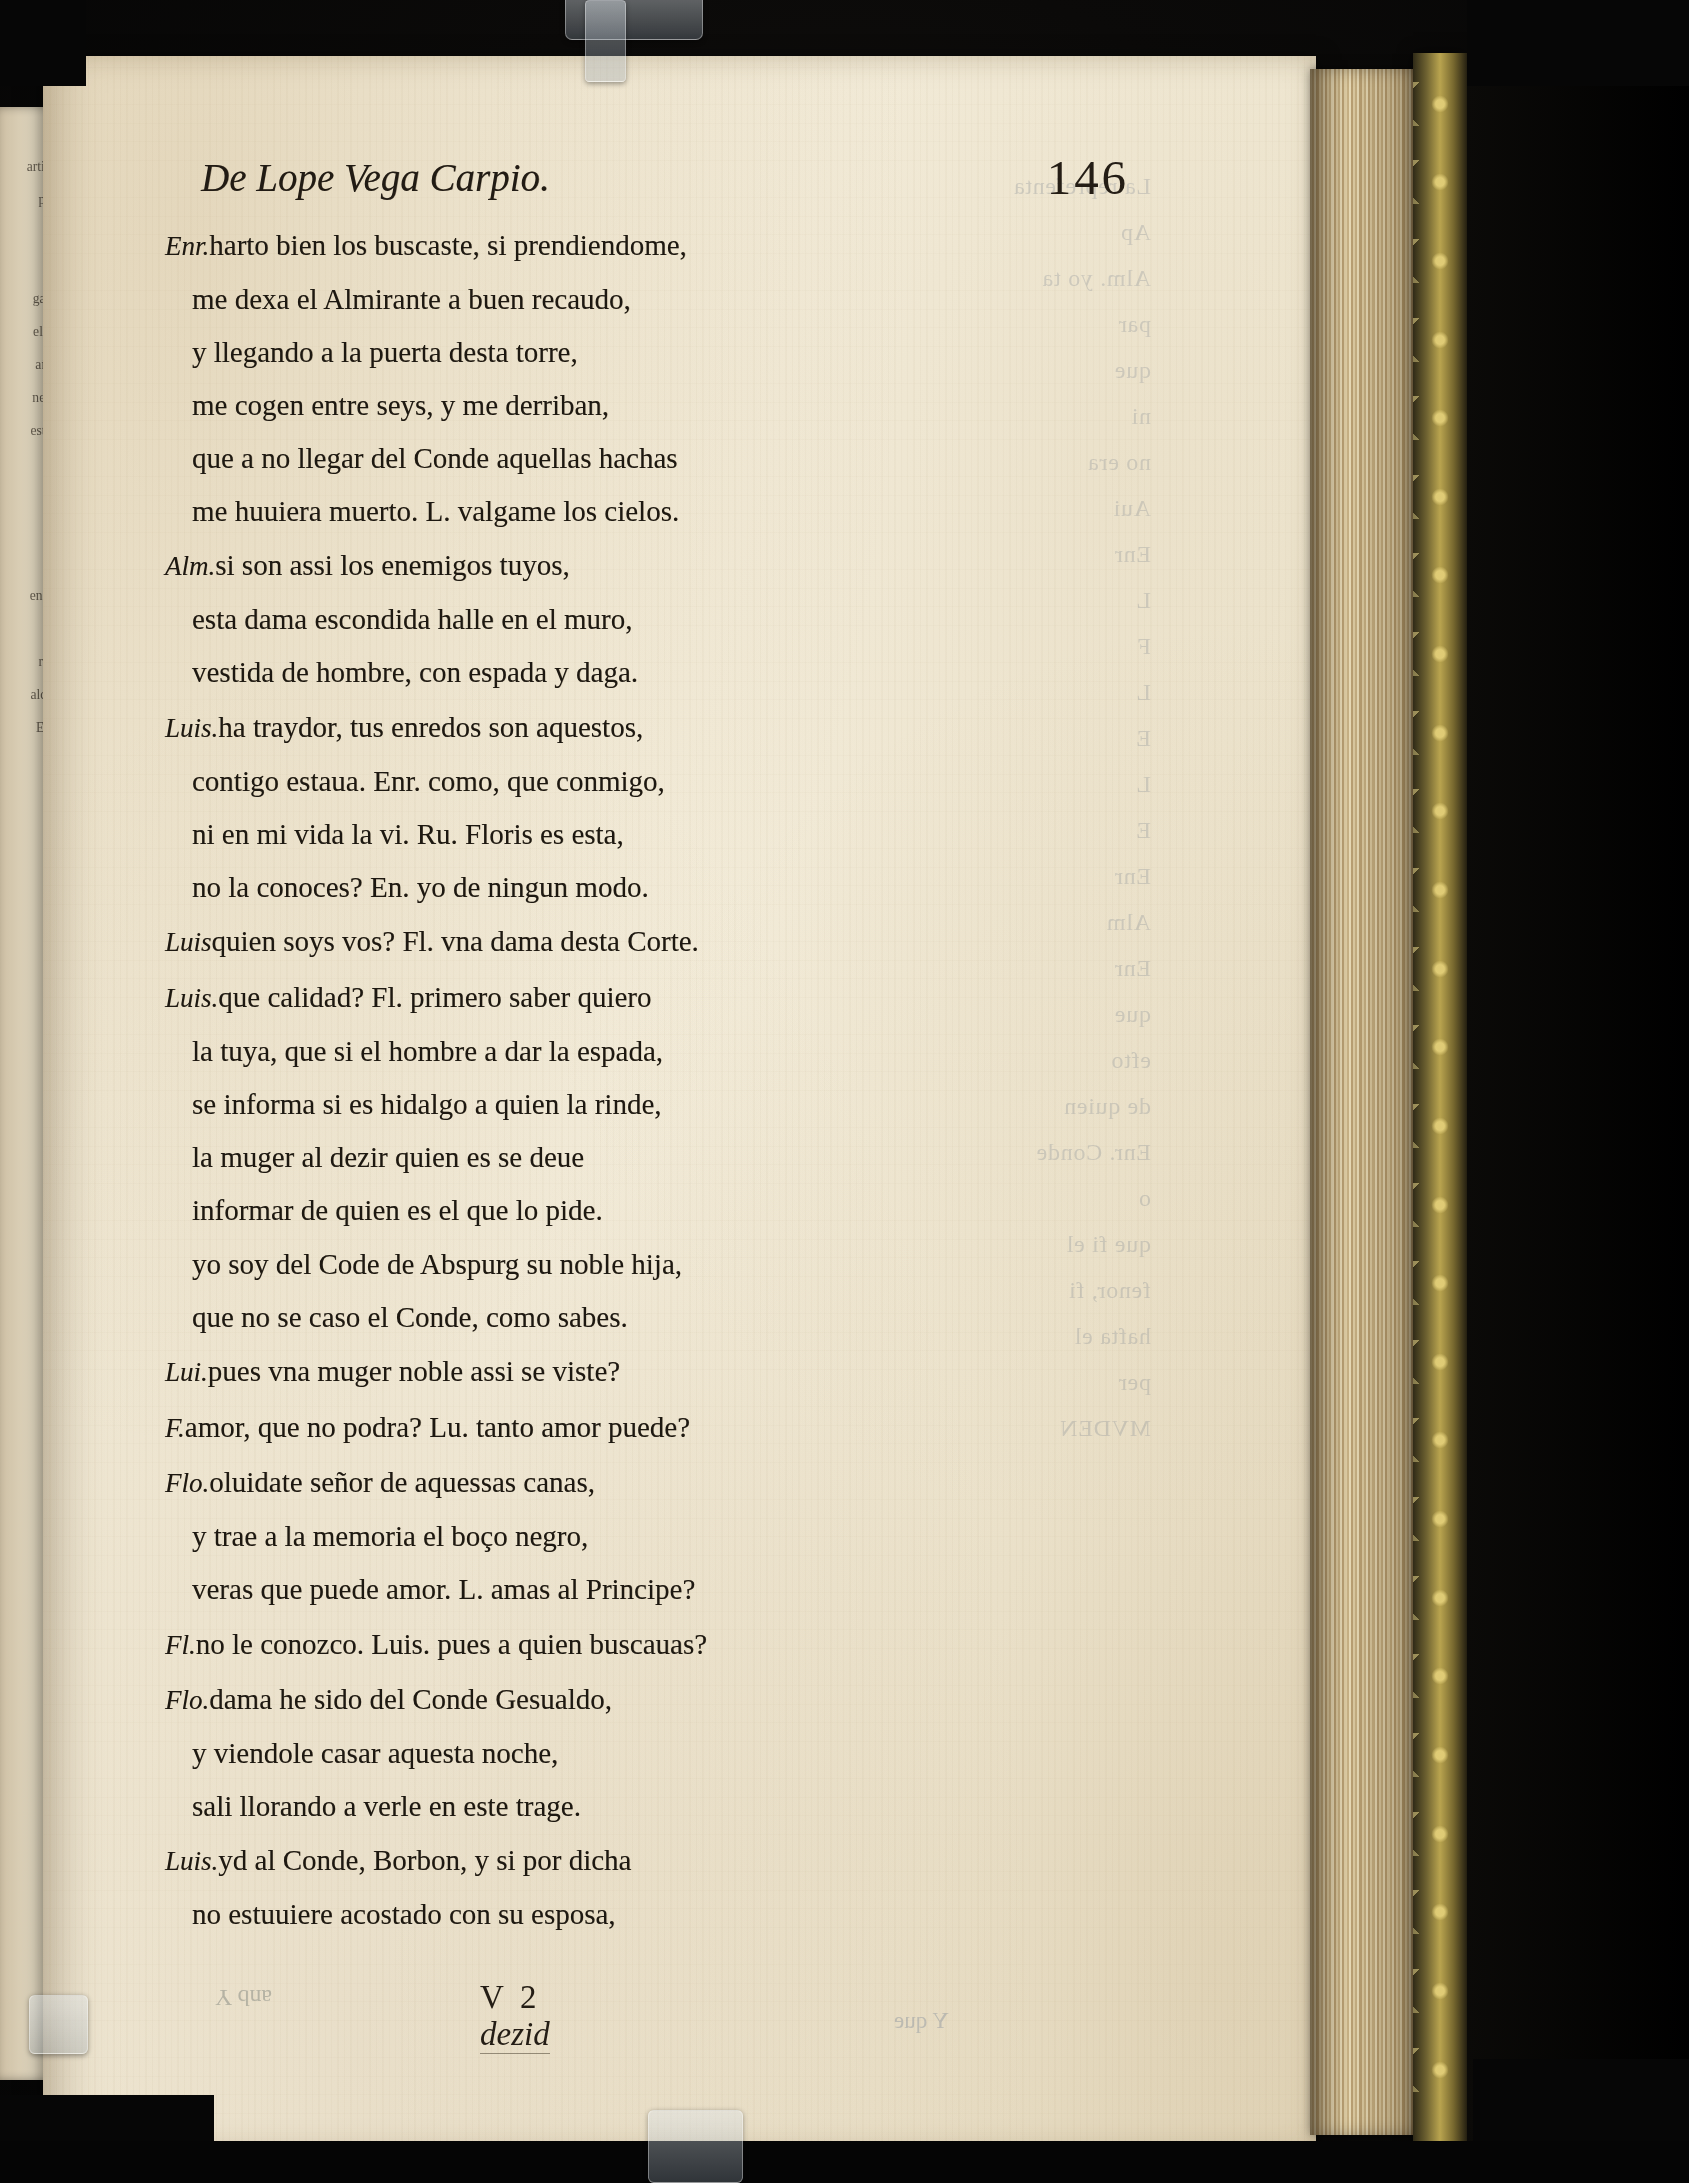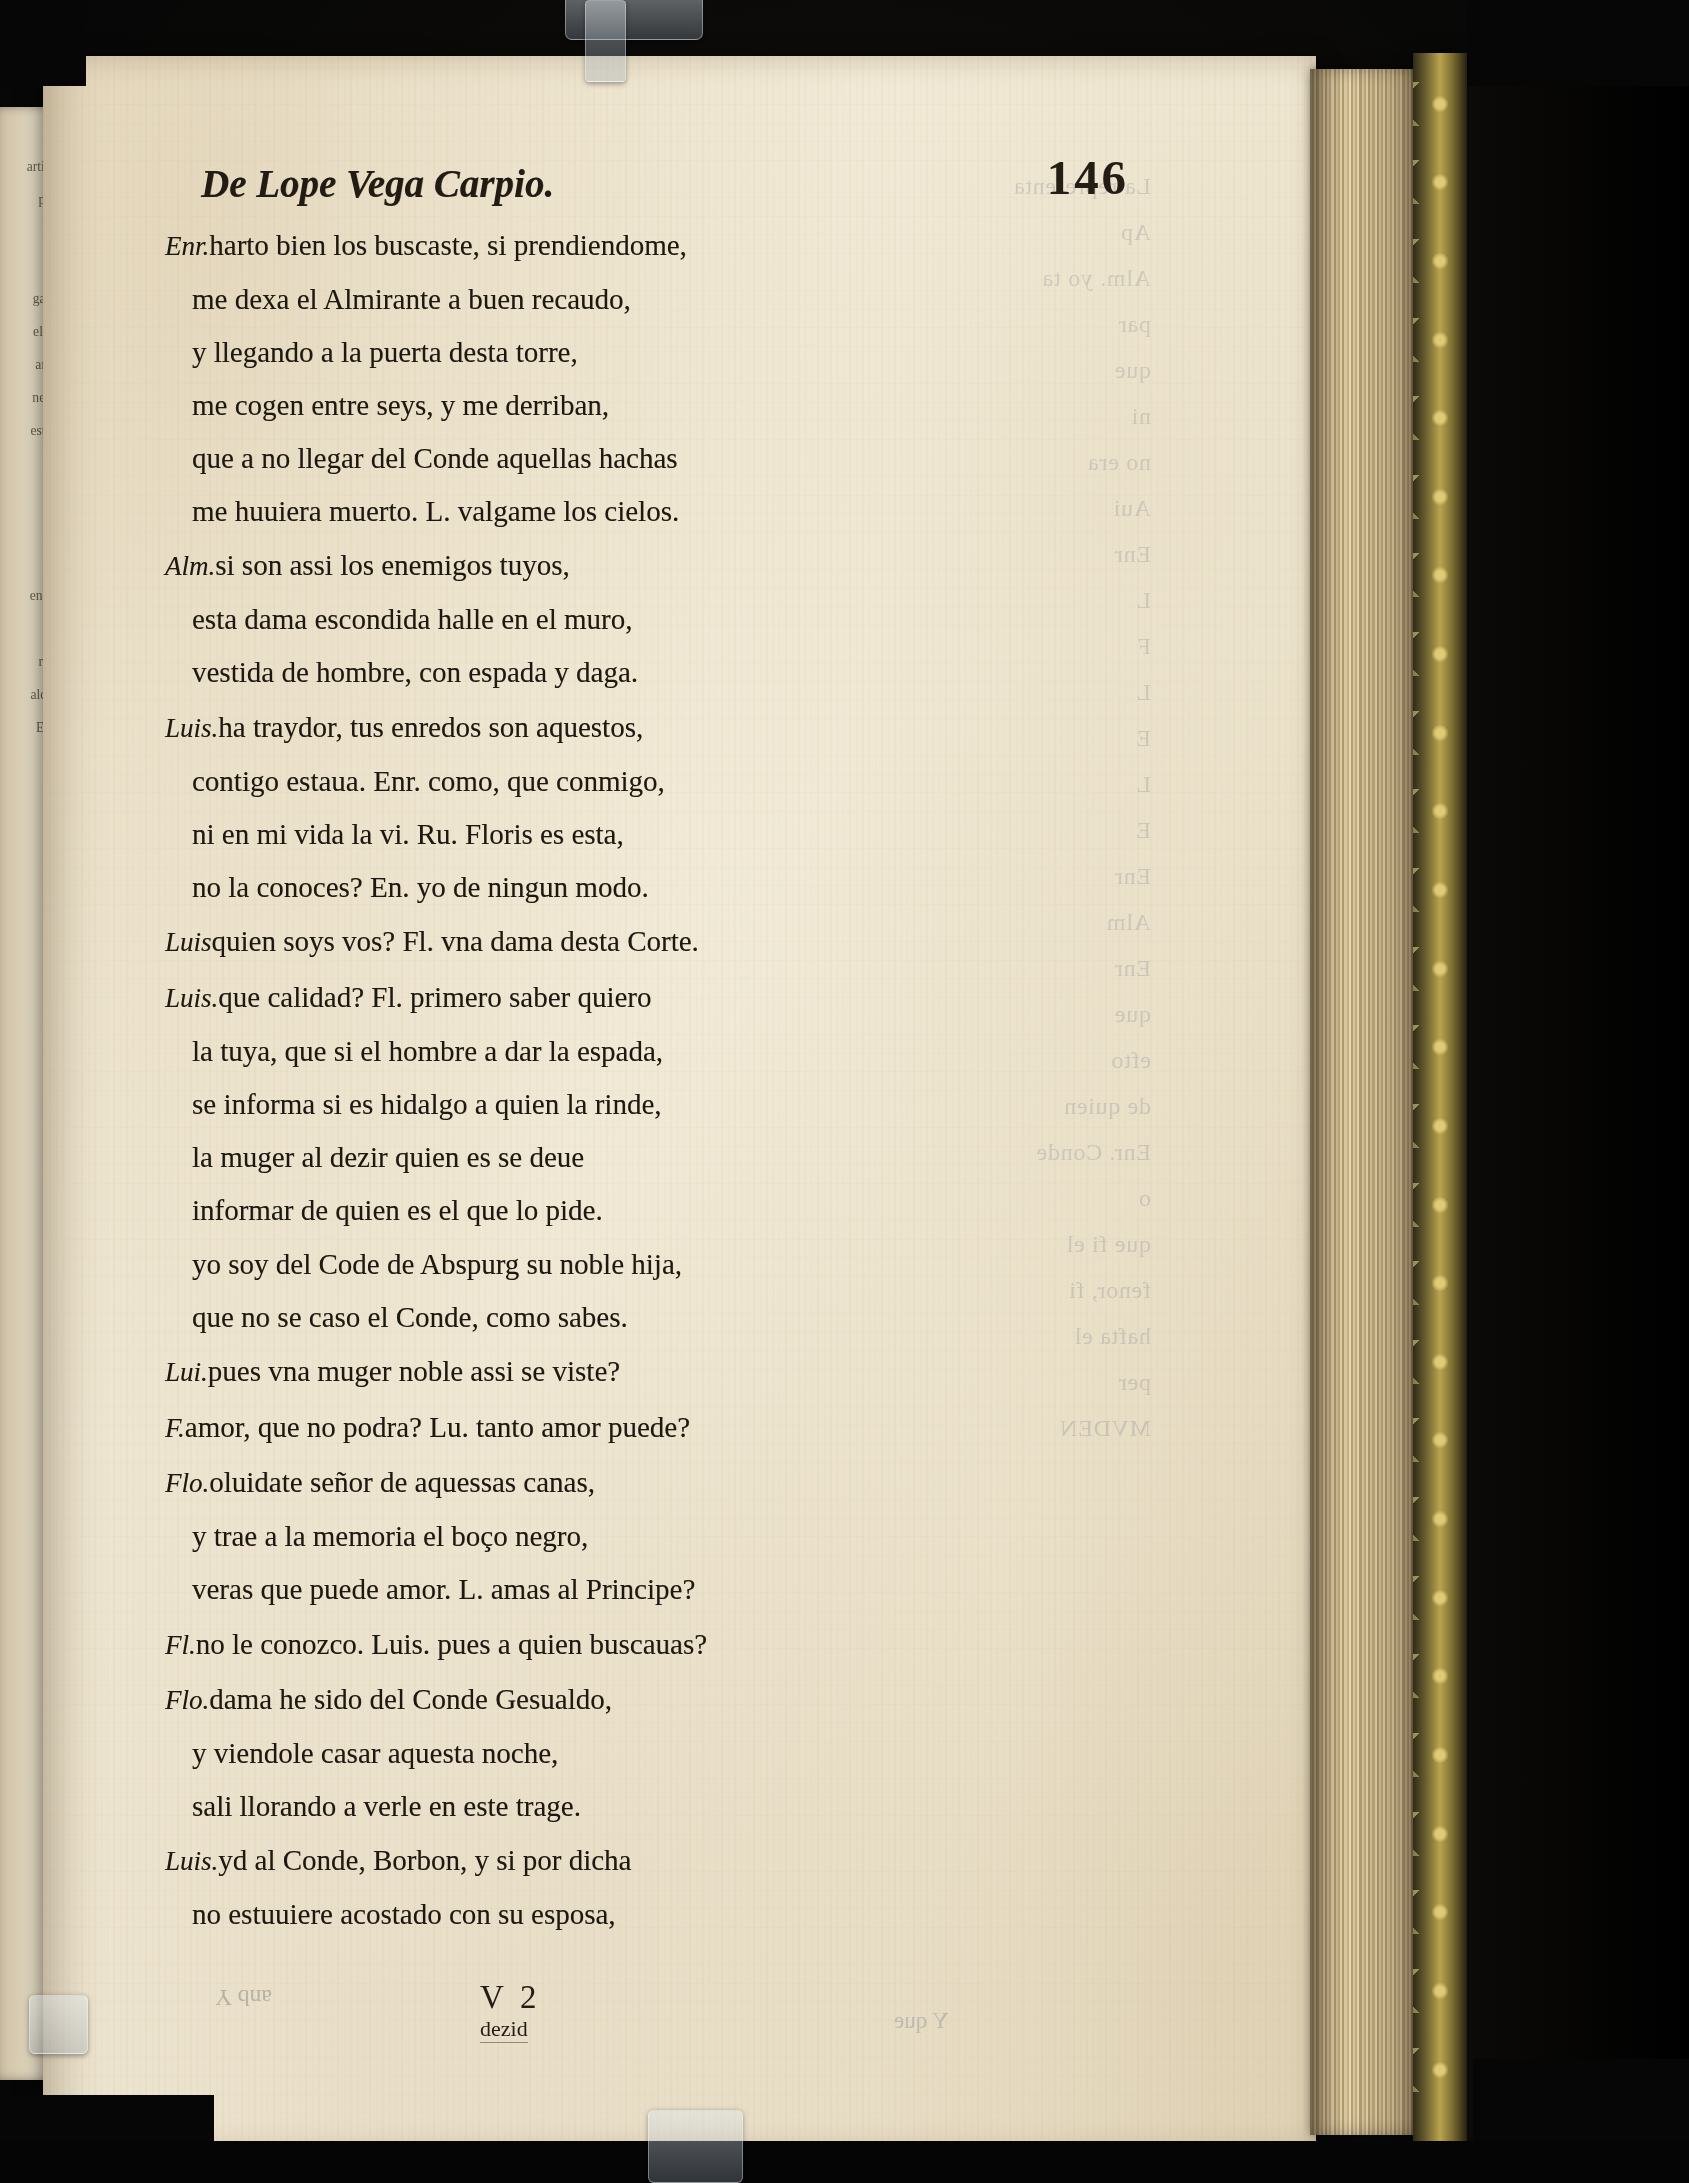--- a/index.html
+++ b/index.html
@@ -124,24 +124,23 @@
   .typeblock {
     position: absolute;
     left: 122px;
     top: 93px;
     width: 1001px;
     z-index: 3;
   }
 
   .headline {
     display: flex;
-    align-items: flex-end;
+    align-items: center;
     justify-content: space-between;
     margin: 0 0 13px 0;
-    font-weight: bold;
   }
   .running-title {
     font-size: 39px;
     font-style: italic;
     color: #211b14;
     letter-spacing: 0px;
     white-space: nowrap;
     margin-left: 36px;
     text-shadow: 0.4px 0.4px 0 rgba(60,45,25,0.45);
   }
@@ -181,24 +180,25 @@
     z-index: 3;
     flex-direction: column;
   }
   .signature {
     font-size: 33px;
     color: #241d15;
     margin-left: 315px;
     letter-spacing: 4.3px;
   }
   .catchword {
-    font-size: 22px;
+    font-size: 33px;
     color: #241d15;
     margin-left: 214px;
     border-bottom: 0.7px solid rgba(45,35,20,0.45);
+    font-style: italic;
   }
   .foot-upside {
     position: absolute;
     left: 172px;
     top: 1928px;
     font-size: 24px;
     color: #8c8f86;
     transform: rotate(180deg);
     opacity: 0.55;
     z-index: 3;

